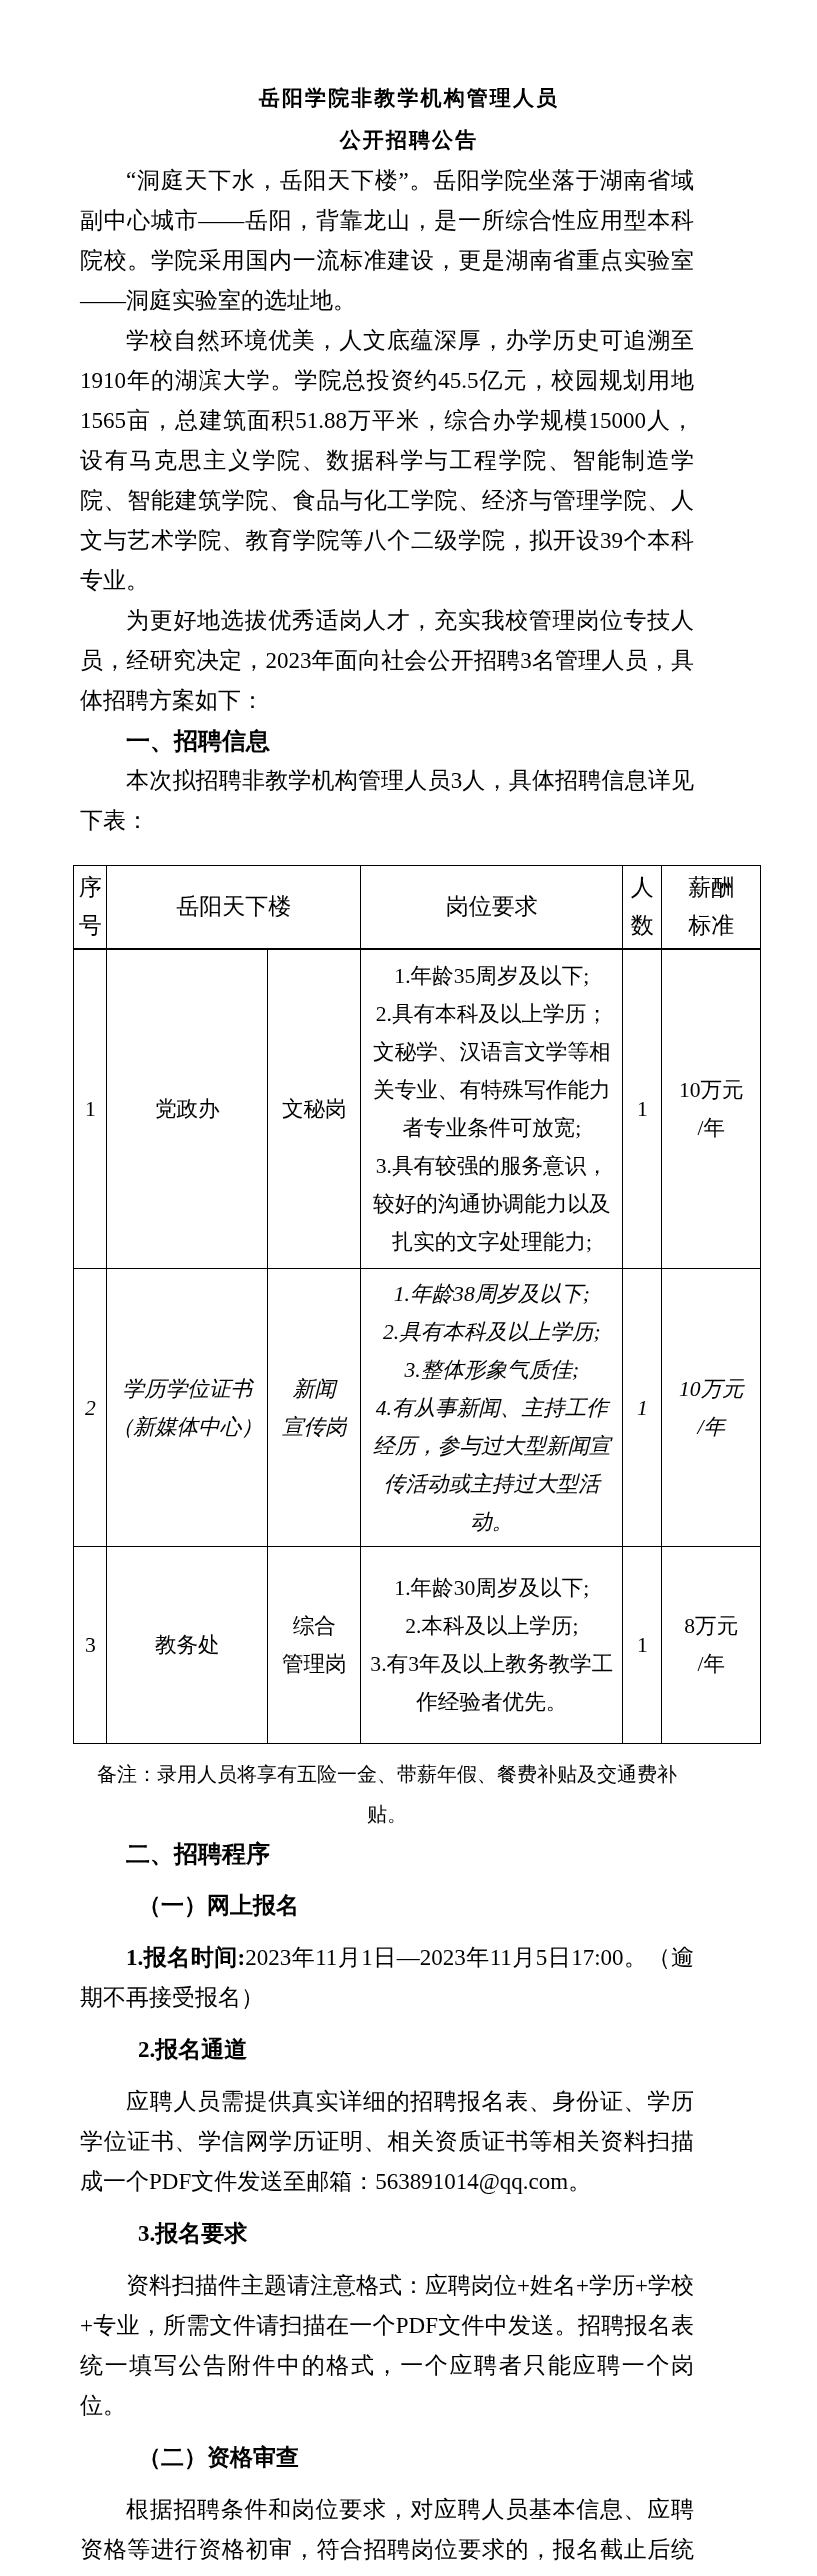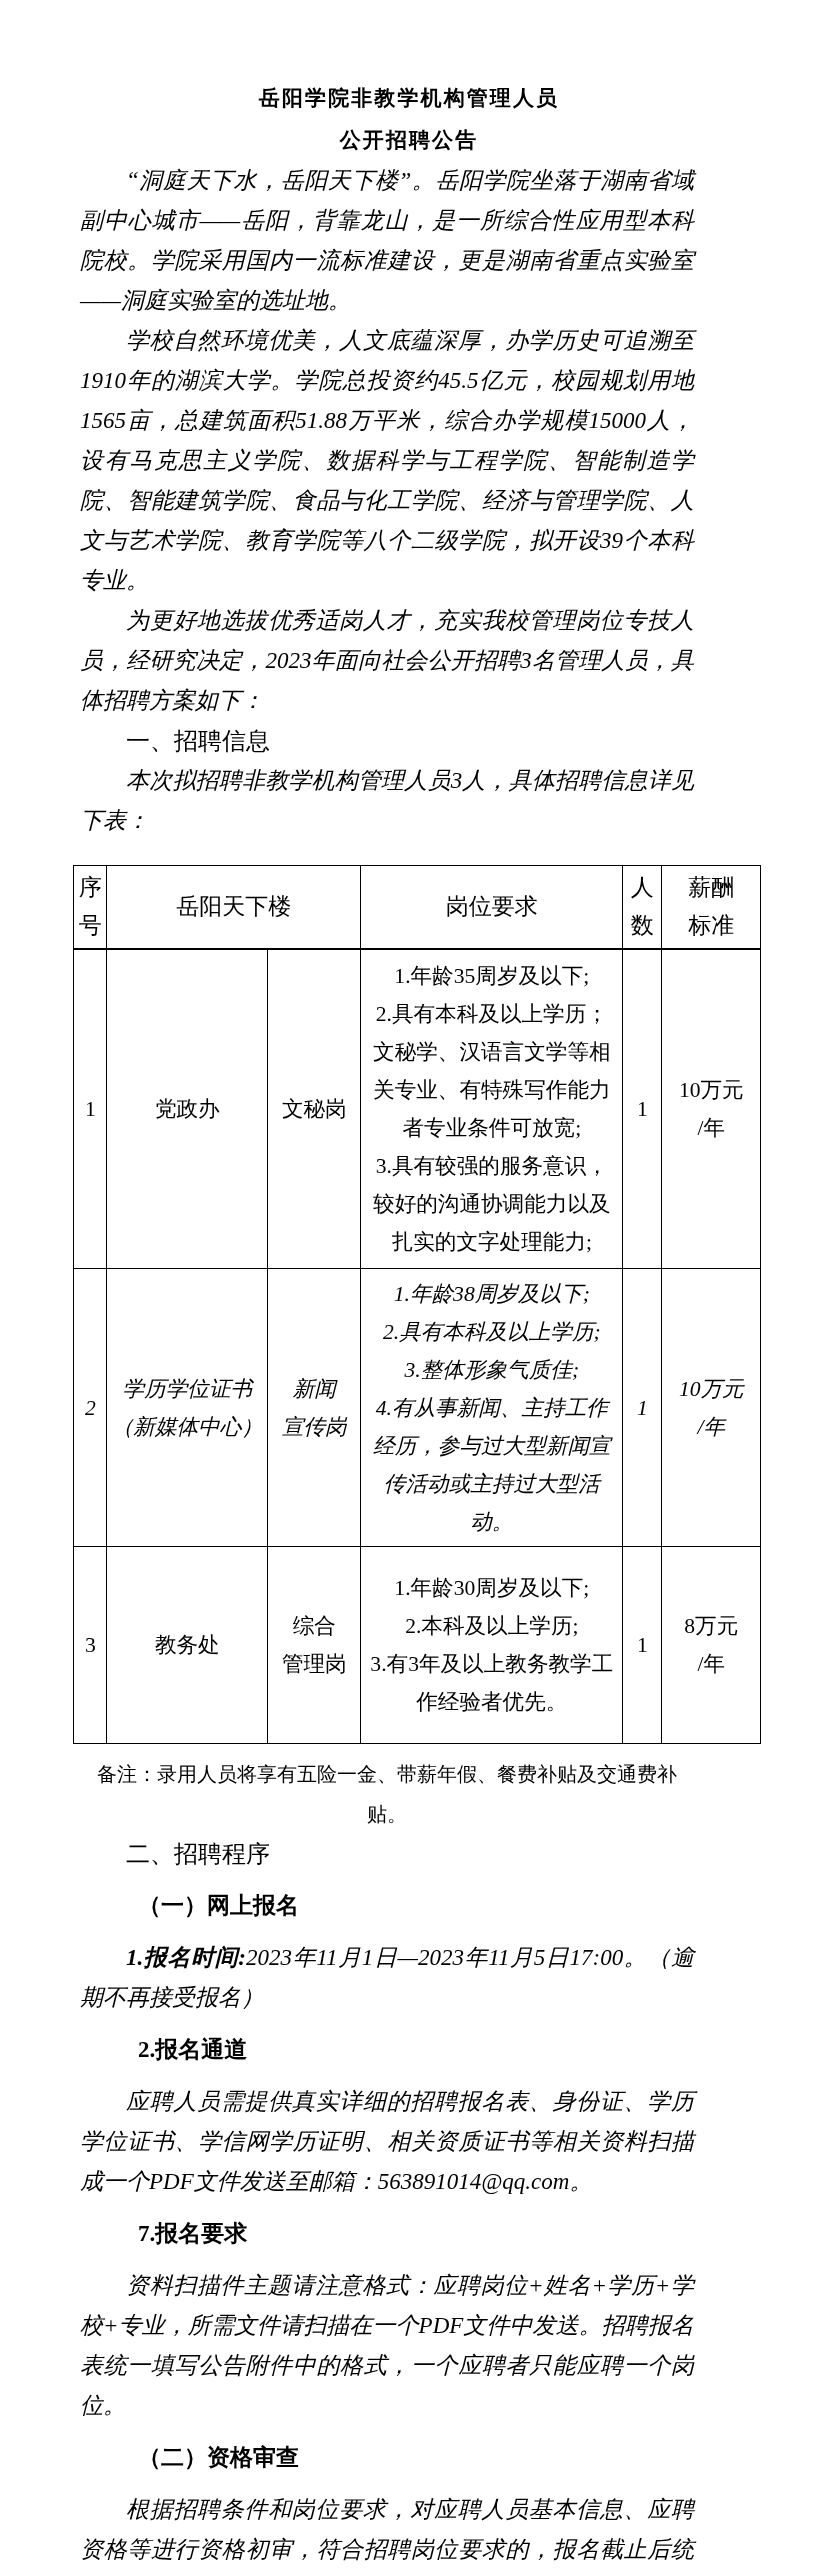--- a/index.html
+++ b/index.html
@@ -24,27 +24,27 @@
     line-height: 42px;
     letter-spacing: 2.1px;
   }
   .doc-title .title-line { display: block; }
   p.body {
     margin: 0;
     font-size: 23px;
     line-height: 40px;
     text-align: justify;
   }
-  p.indent { text-indent: 2em; font-style: italic; }
+  p.indent { text-indent: 2em; }
   .intro-start { margin-top: 49px; }
   .h-sans {
     margin: 0;
     padding-left: 46px;
     font-family: "Liberation Sans", "DejaVu Sans", sans-serif;
-    font-weight: normal;
+    font-weight: bold;
     font-size: 24px;
     line-height: 40px;
   }
   .h-serif {
     margin: 12px;
     padding-left: 46px;
     font-weight: bold;
     font-size: 23px;
     line-height: 40px;
   }
@@ -165,20 +165,20 @@
   <p class="note">备注：录用人员将享有五险一金、带薪年假、餐费补贴及交通费补贴。</p>
 
   <h2 class="h-sans">二、招聘程序</h2>
 
   <h3 class="h-serif">（一）网上报名</h3>
   <p class="body indent"><span class="bold-run">1.报名时间:</span><span>2023年11月1日—2023年11月5日17:00。（逾期不再接受报名）</span></p>
 
   <h3 class="h-serif">2.报名通道</h3>
   <p class="body indent">应聘人员需提供真实详细的招聘报名表、身份证、学历学位证书、学信网学历证明、相关资质证书等相关资料扫描成一个PDF文件发送至邮箱：563891014@qq.com。</p>
 
-  <h3 class="h-serif">7.报名要求</h3>
+  <h3 class="h-serif">3.报名要求</h3>
   <p class="body indent">资料扫描件主题请注意格式：应聘岗位+姓名+学历+学校+专业，所需文件请扫描在一个PDF文件中发送。招聘报名表统一填写公告附件中的格式，一个应聘者只能应聘一个岗位。</p>
 
   <h3 class="h-serif">（二）资格审查</h3>
   <p class="body indent">根据招聘条件和岗位要求，对应聘人员基本信息、应聘资格等进行资格初审，符合招聘岗位要求的，报名截止后统一通知笔试、面试，不符合招聘岗位要求的，不再另行通知。</p>
 
 </div>
 
 
 </body></html>

